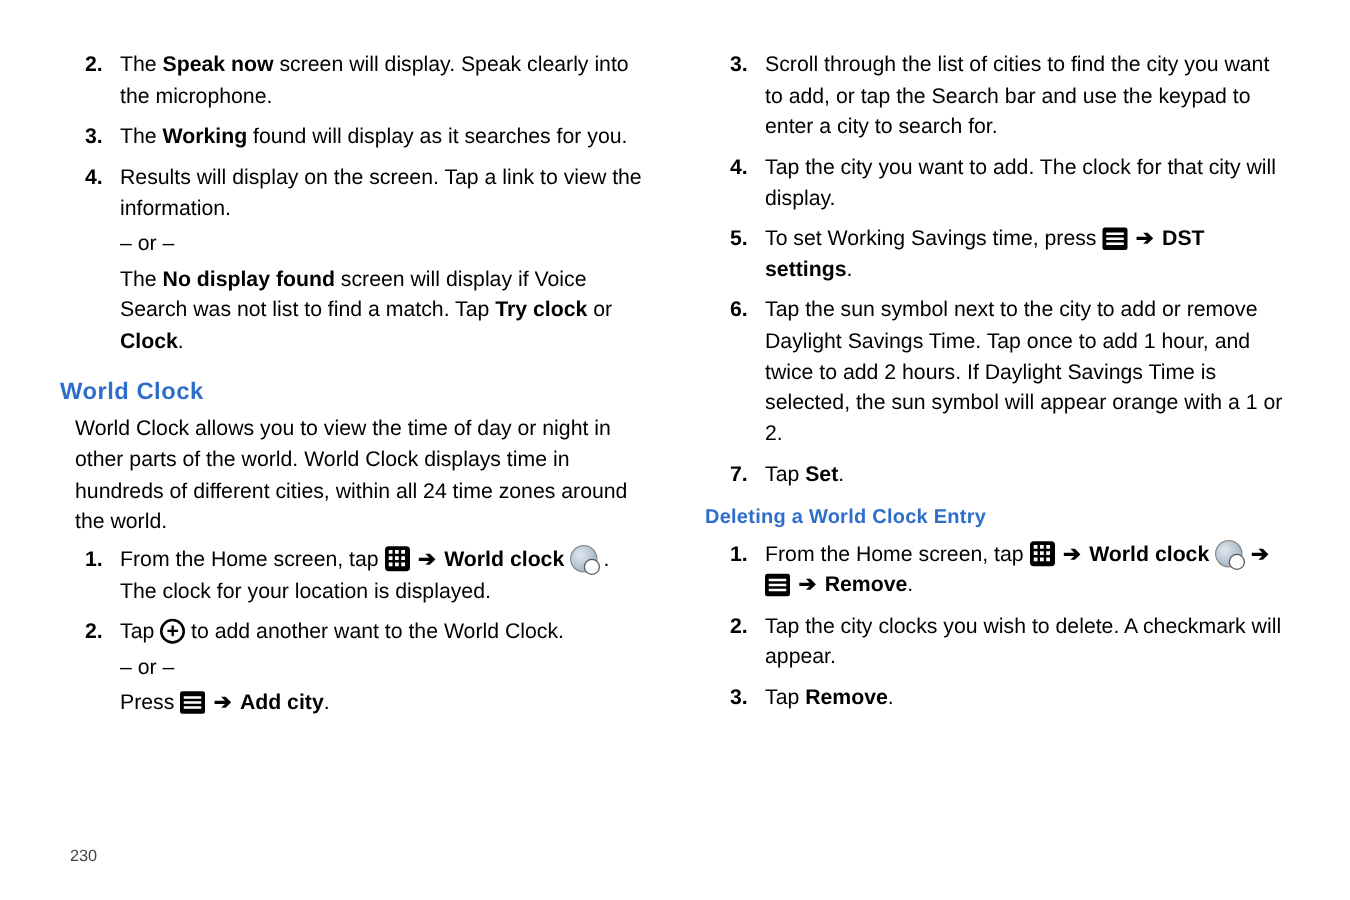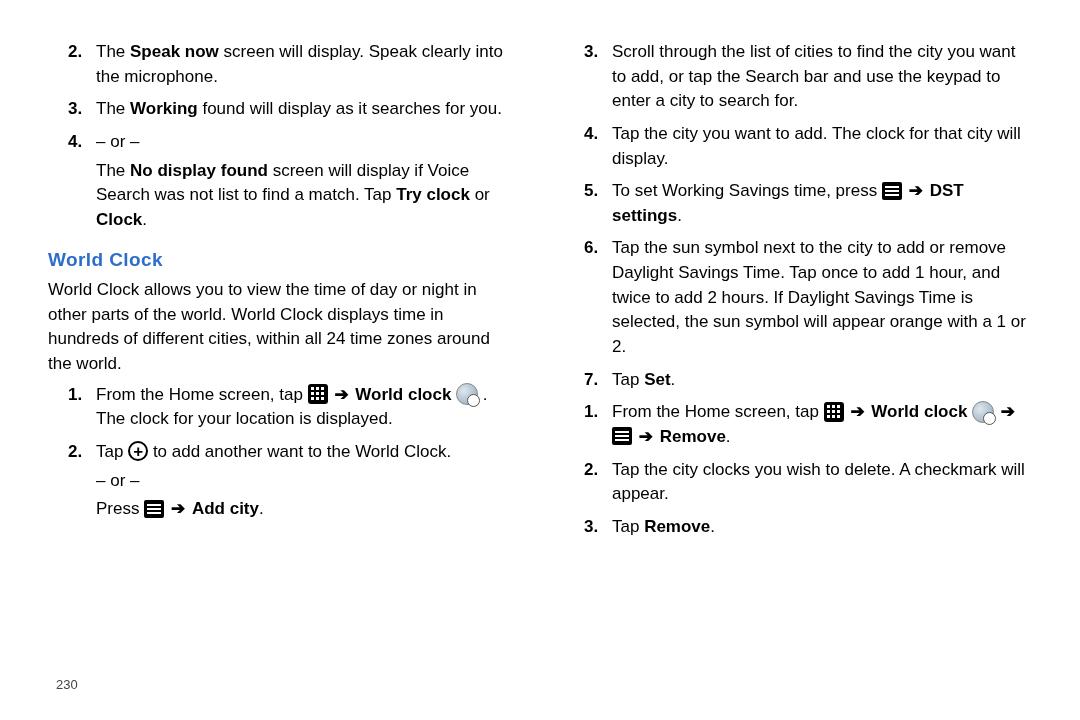--- a/index.html
+++ b/index.html
@@ -33,21 +33,21 @@
     letter-spacing: 0.4px;
   }
   .subheading-blue {
     color: #2e6ecb;
     font-weight: bold;
     font-size: 16px;
     margin: 10px 0 6px 0;
     letter-spacing: 0.2px;
   }
   p {
-    margin: 0 0 6px 0;
+    margin: 0 0 6px 12px;
   }
   ol {
     padding-left: 48px;
     margin: 4px 0;
     list-style: none;
     counter-reset: none;
   }
   ol > li {
     position: relative;
     padding-left: 0;
@@ -151,20 +151,21 @@
       <li>
         <span class="num">2.</span>
         <span>The </span><b>Speak now</b><span> screen will display. Speak clearly into the microphone.</span>
       </li>
       <li>
         <span class="num">3.</span>
         <span>The </span><b>Working</b><span> found will display as it searches for you.</span>
       </li>
       <li>
         <span class="num">4.</span>
+        <span>Results will display on the screen. Tap a link to view the information.</span>
         <div class="indent-or">– or –</div>
         <span>The </span><b>No display found</b><span> screen will display if Voice Search was not list to find a match. Tap </span><b>Try clock</b><span> or </span><b>Clock</b><span>.</span>
       </li>
     </ol>
 
     <div class="heading-blue">World Clock</div>
     <p>World Clock allows you to view the time of day or night in other parts of the world. World Clock displays time in hundreds of different cities, within all 24 time zones around the world.</p>
 
     <ol>
       <li>
@@ -210,20 +211,21 @@
       <li>
         <span class="num">6.</span>
         <span>Tap the sun symbol next to the city to add or remove Daylight Savings Time. Tap once to add 1 hour, and twice to add 2 hours. If Daylight Savings Time is selected, the sun symbol will appear orange with a 1 or 2.</span>
       </li>
       <li>
         <span class="num">7.</span>
         <span>Tap </span><b>Set</b><span>.</span>
       </li>
     </ol>
 
+    <div class="subheading-blue">Deleting a World Clock Entry</div>
 
     <ol>
       <li>
         <span class="num">1.</span>
         <span>From the Home screen, tap </span>
         <span class="icon icon-grid"></span>
         <span class="arrow">➔</span>
         <b> World clock </b>
         <span class="icon icon-globe-clock"></span>
         <span class="arrow">➔</span>

